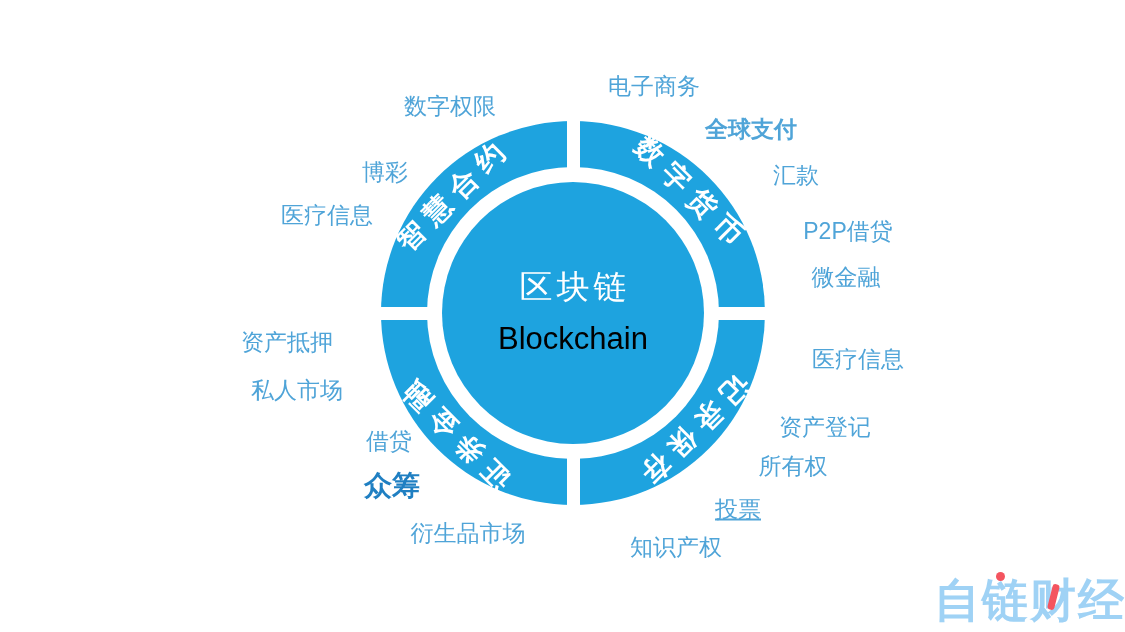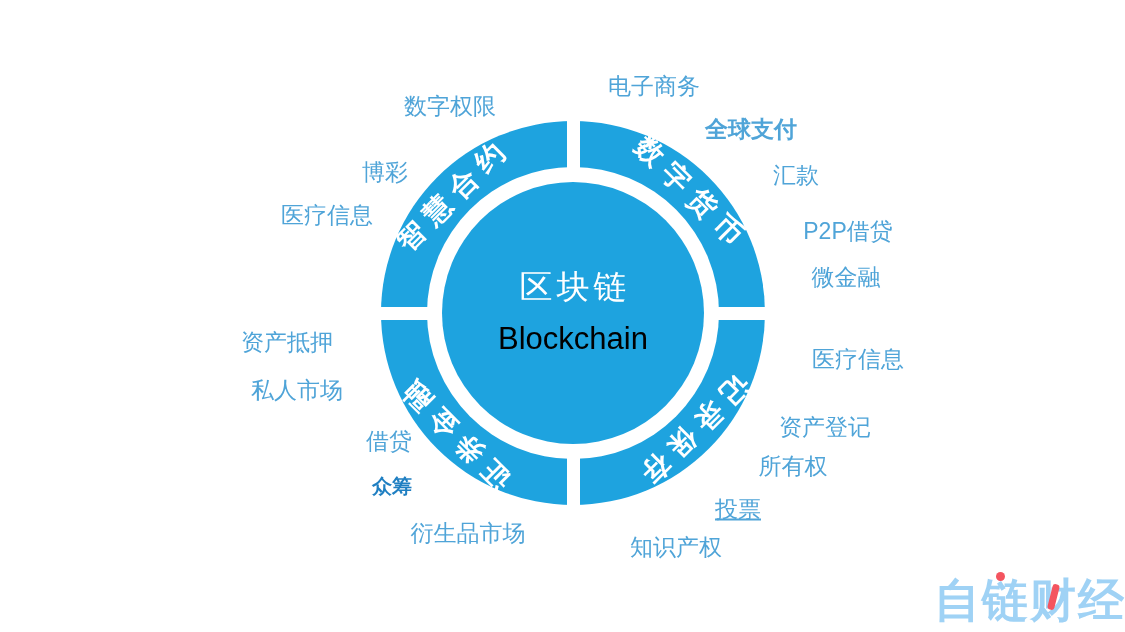--- a/index.html
+++ b/index.html
@@ -78,21 +78,21 @@
   
   .sat{
     position:absolute;
     color:var(--label-blue);
     font-size:23px;font-weight:400;
     white-space:nowrap;
     transform:translate(-50%,-50%);
   }
   .sat.em{
     color:var(--emphasis-blue);
-    font-size:20px;font-weight:700;
+    font-size:28px;font-weight:700;
   }
   
   .watermark{
     position:absolute;left:934px;top:570px;
     color:var(--watermark-blue);
     font-size:46px;font-weight:700;
     letter-spacing:2px;white-space:nowrap;
   }
   .wm-dot{
     position:absolute;left:996px;top:572px;

